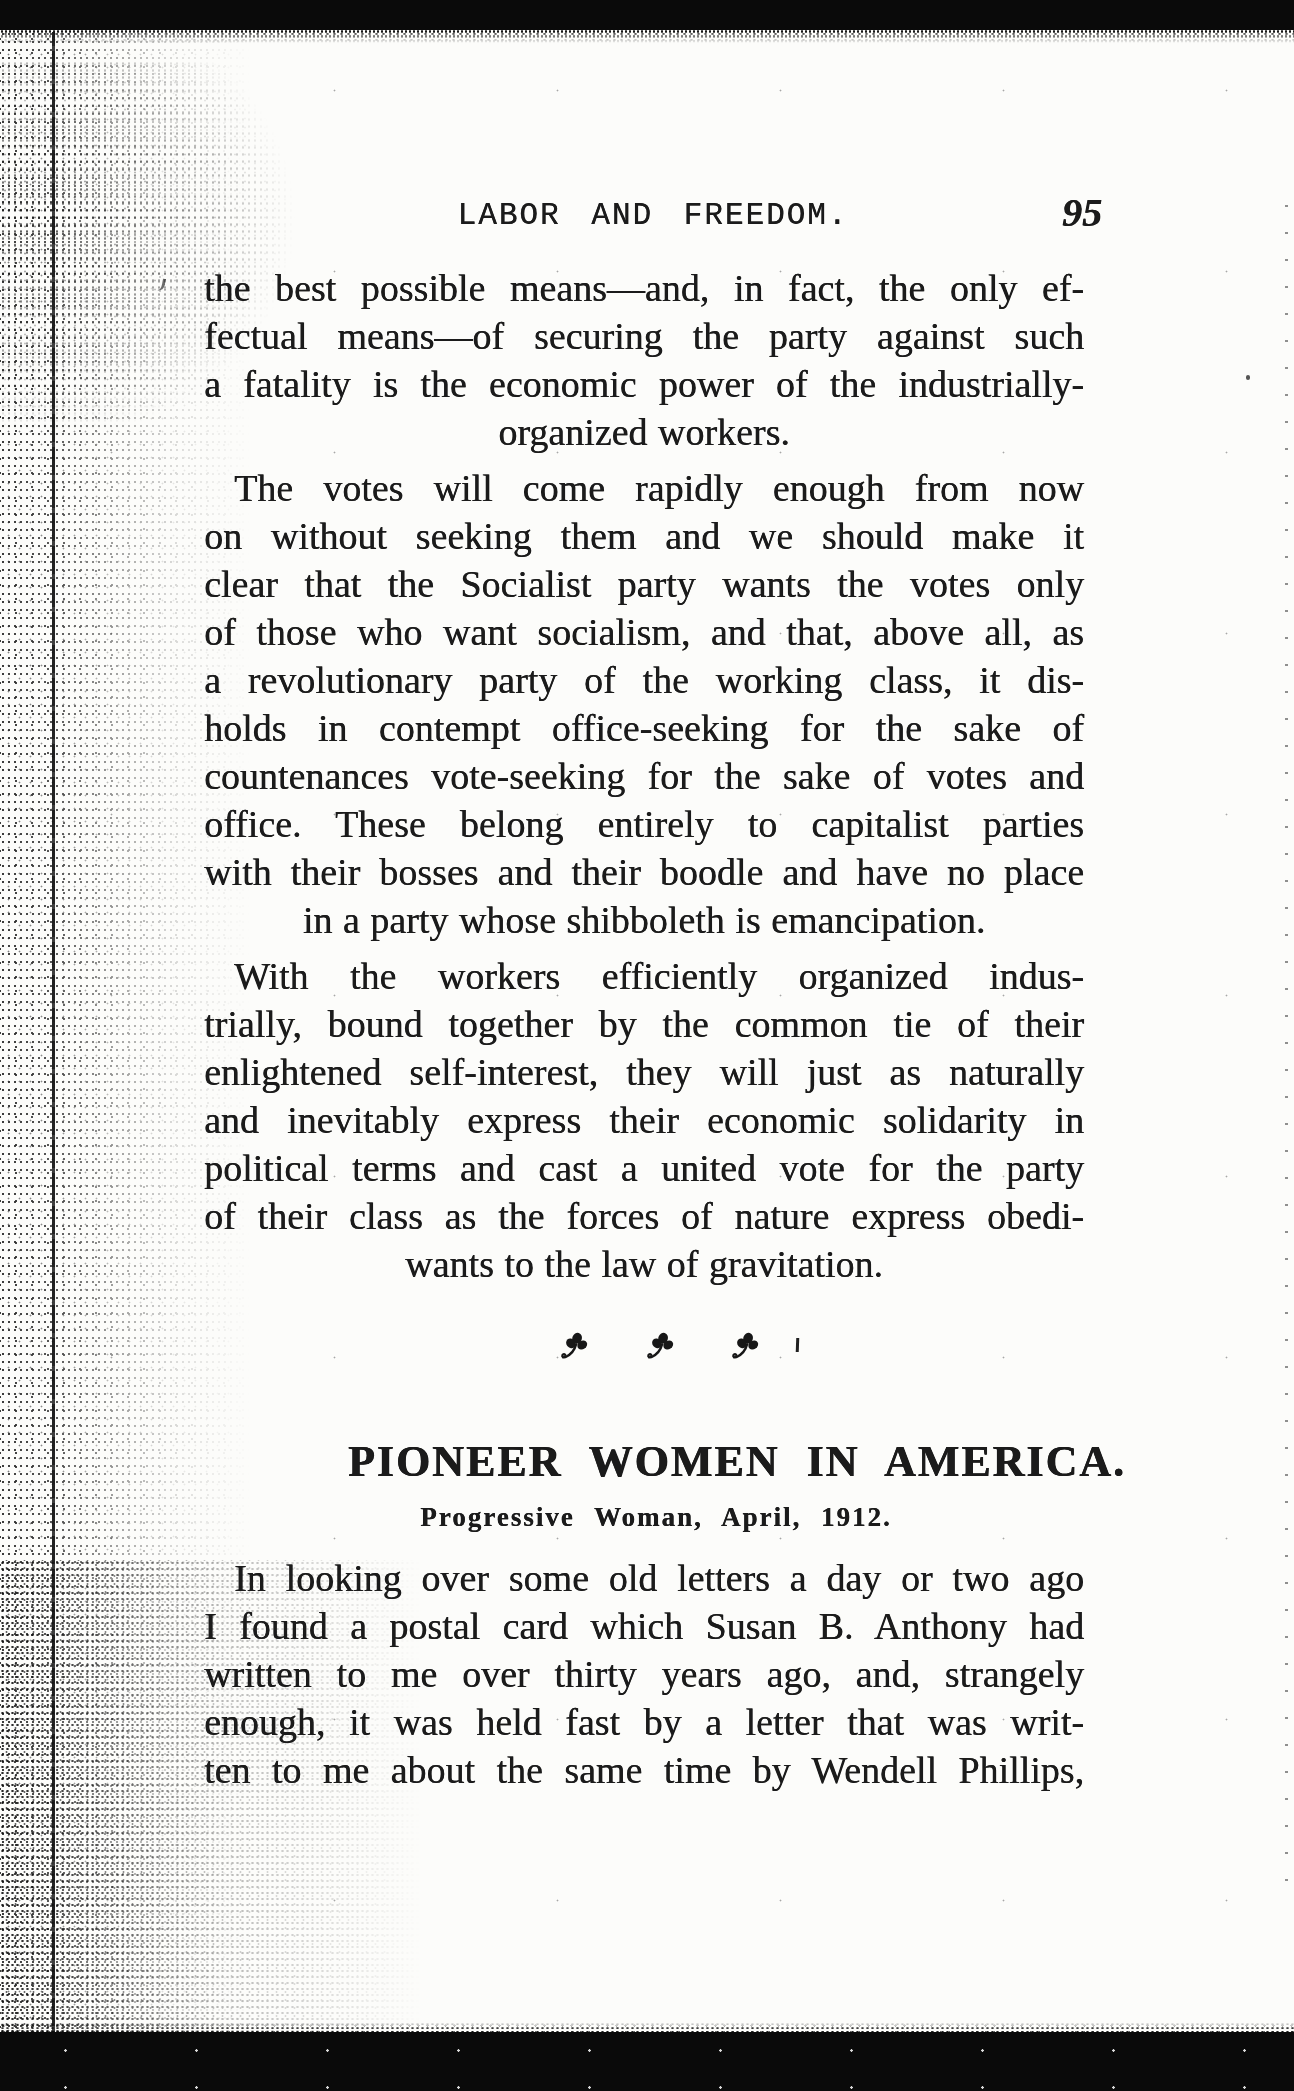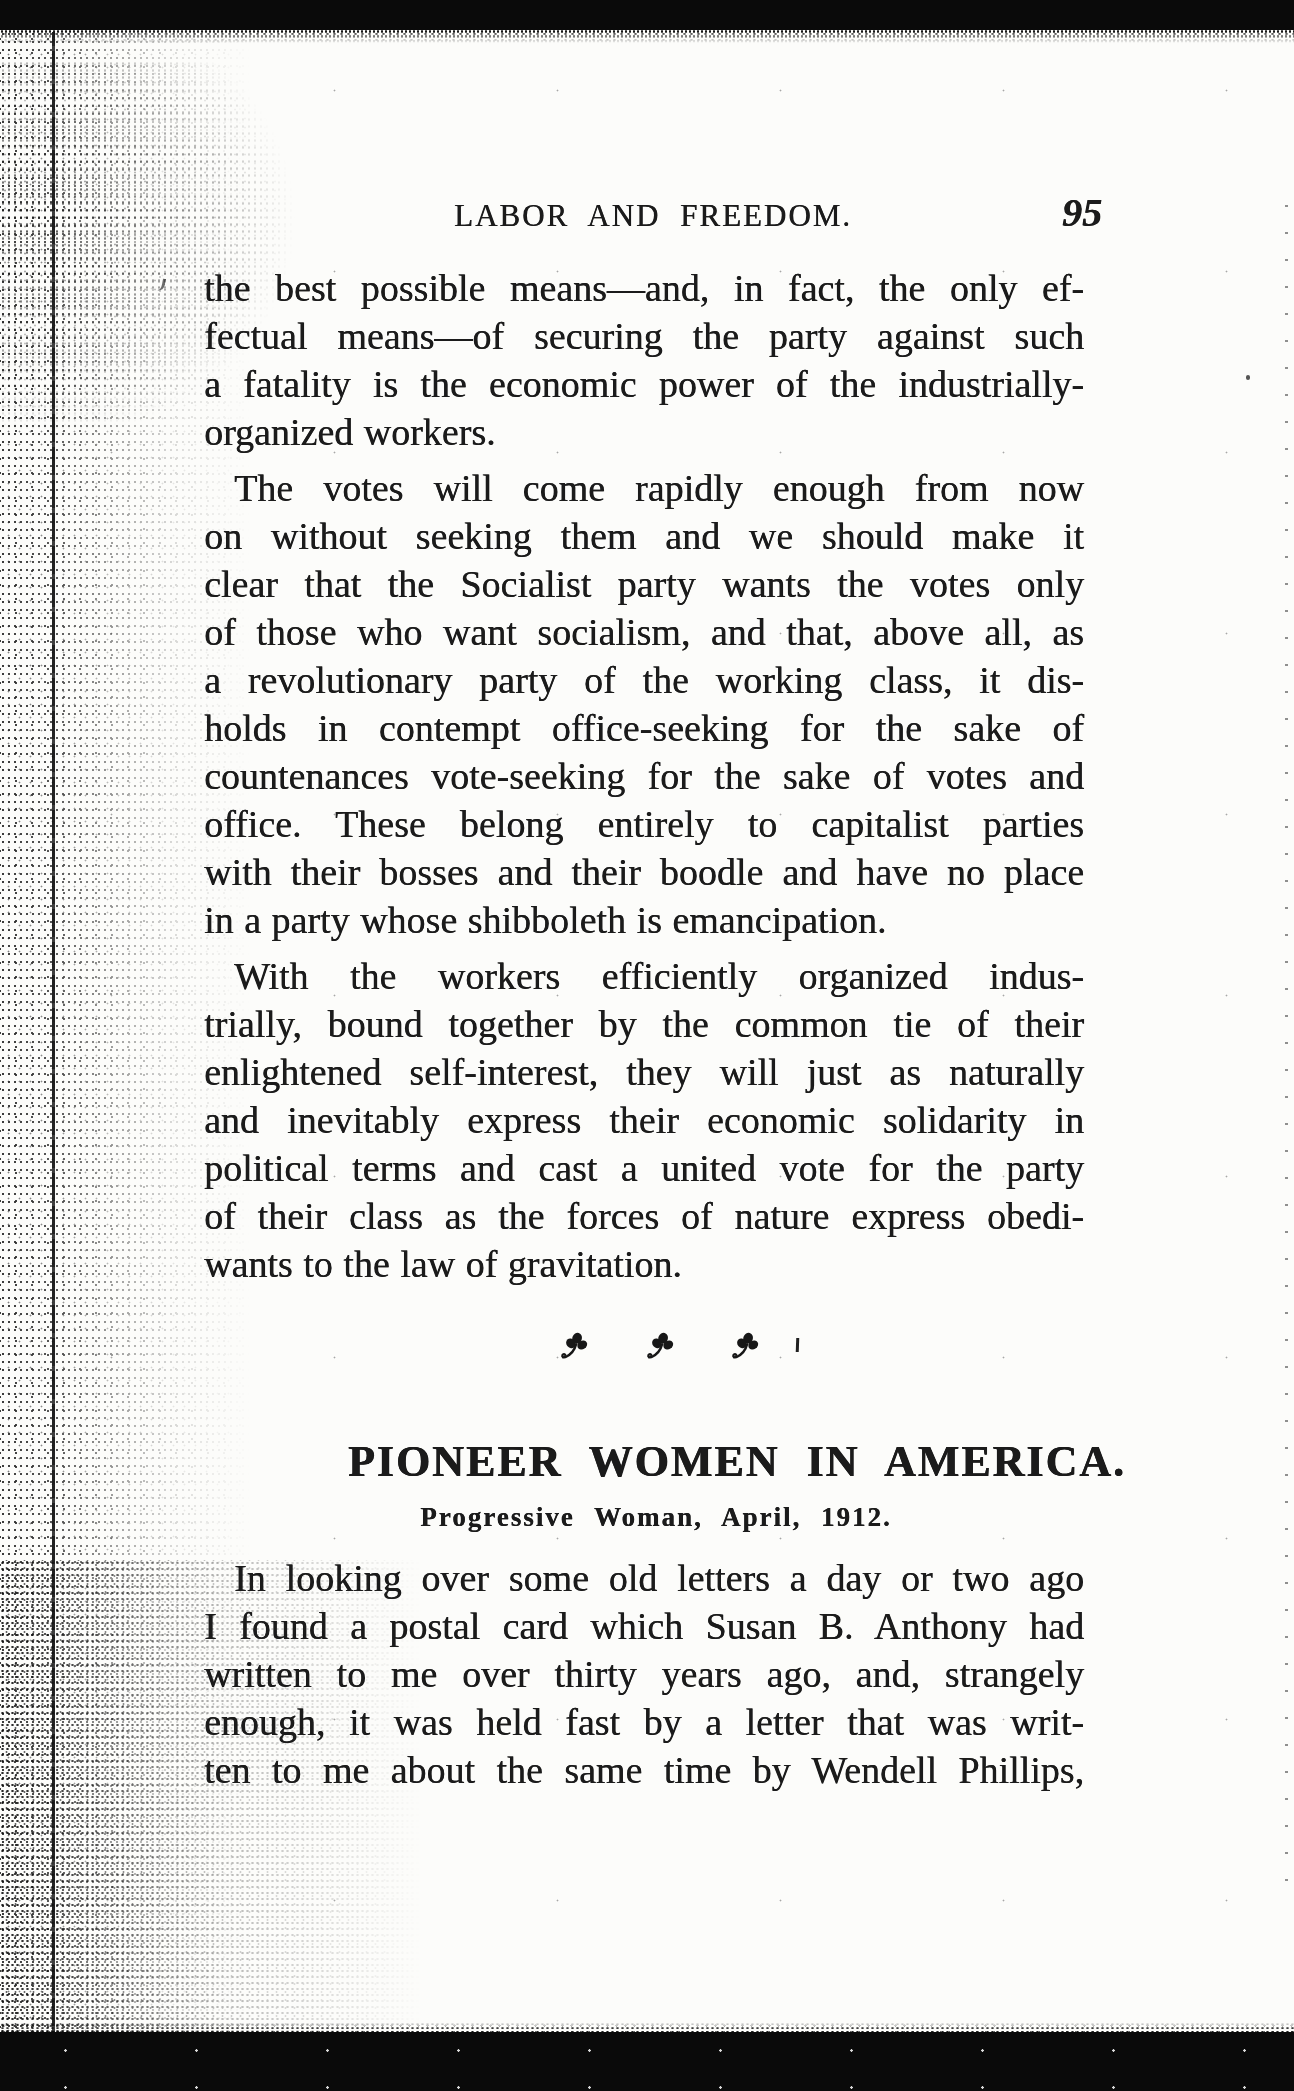--- a/index.html
+++ b/index.html
@@ -102,20 +102,21 @@
     background:#2a2a2a;border-radius:2px;opacity:.8;
   }
   
   .running-head{
     position:absolute;left:183px;top:200px;width:940px;
     text-align:center;
     font-size:31px;line-height:1;
     letter-spacing:2px;word-spacing:10px;
     text-shadow:.4px 0 0 currentColor;
     white-space:nowrap;
+    font-family:Liberation Mono, monospace;
   }
   .folio{
     position:absolute;left:1022px;top:193px;width:80px;
     text-align:right;
     font-size:40px;line-height:1;font-weight:bold;
     text-shadow:.4px 0 0 currentColor;
     font-style:italic;
   }
   .text-block{
     position:absolute;left:196px;top:256px;width:896px;
@@ -125,21 +126,21 @@
   }
   .para{margin:8px;}
   .line{
     font-size:38px;line-height:48px;
     text-align:justify;text-align-last:justify;
     text-shadow:.4px 0 0 currentColor;
     white-space:normal;
     word-spacing:1px;
   }
   .line.indent{text-indent:30px;}
-  .line.last{text-align:left;text-align-last:auto;}
+  .line.last{text-align:center;text-align-last:auto;}
   .ornament-row{
     position:absolute;left:560px;top:1330px;width:200px;height:34px;
     display:flex;justify-content:space-between;align-items:center;
   }
   .fleuron{width:29px;height:31px;display:block;}
   .section-heading{
     position:absolute;left:186px;top:1438px;width:940px;
     text-align:right;
     font-size:44px;line-height:1.1;font-weight:bold;
     letter-spacing:2px;word-spacing:14px;

